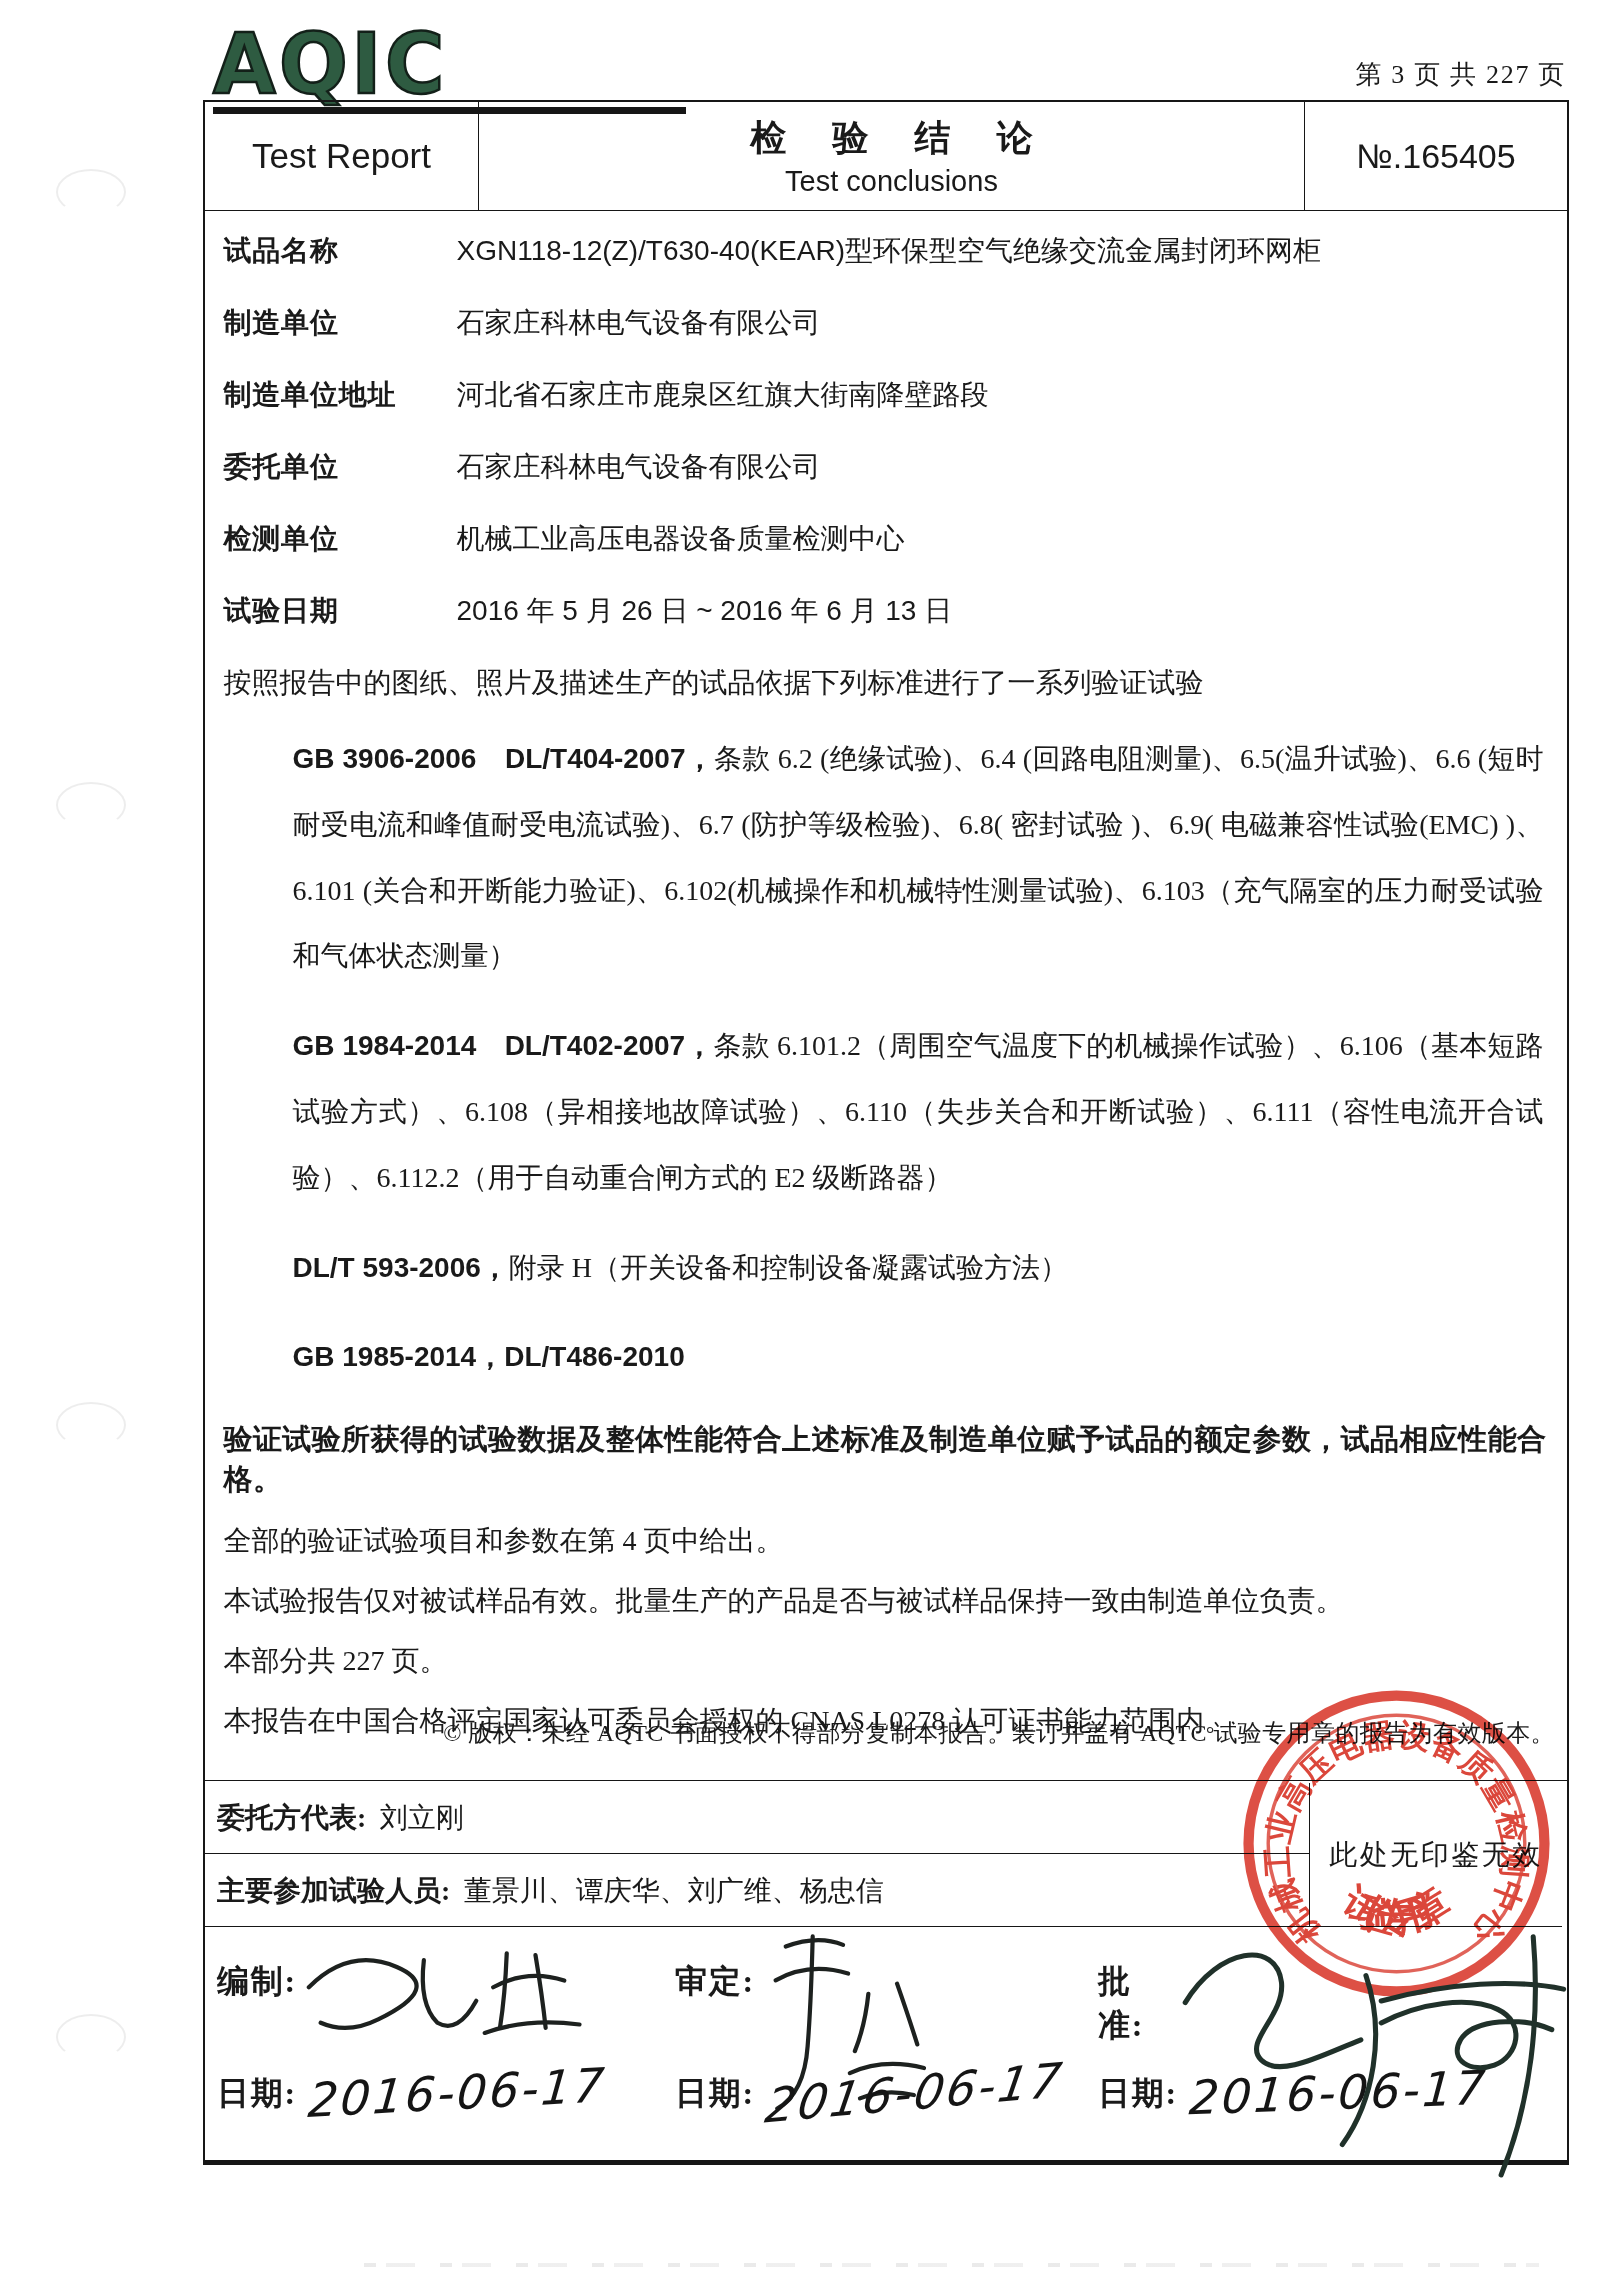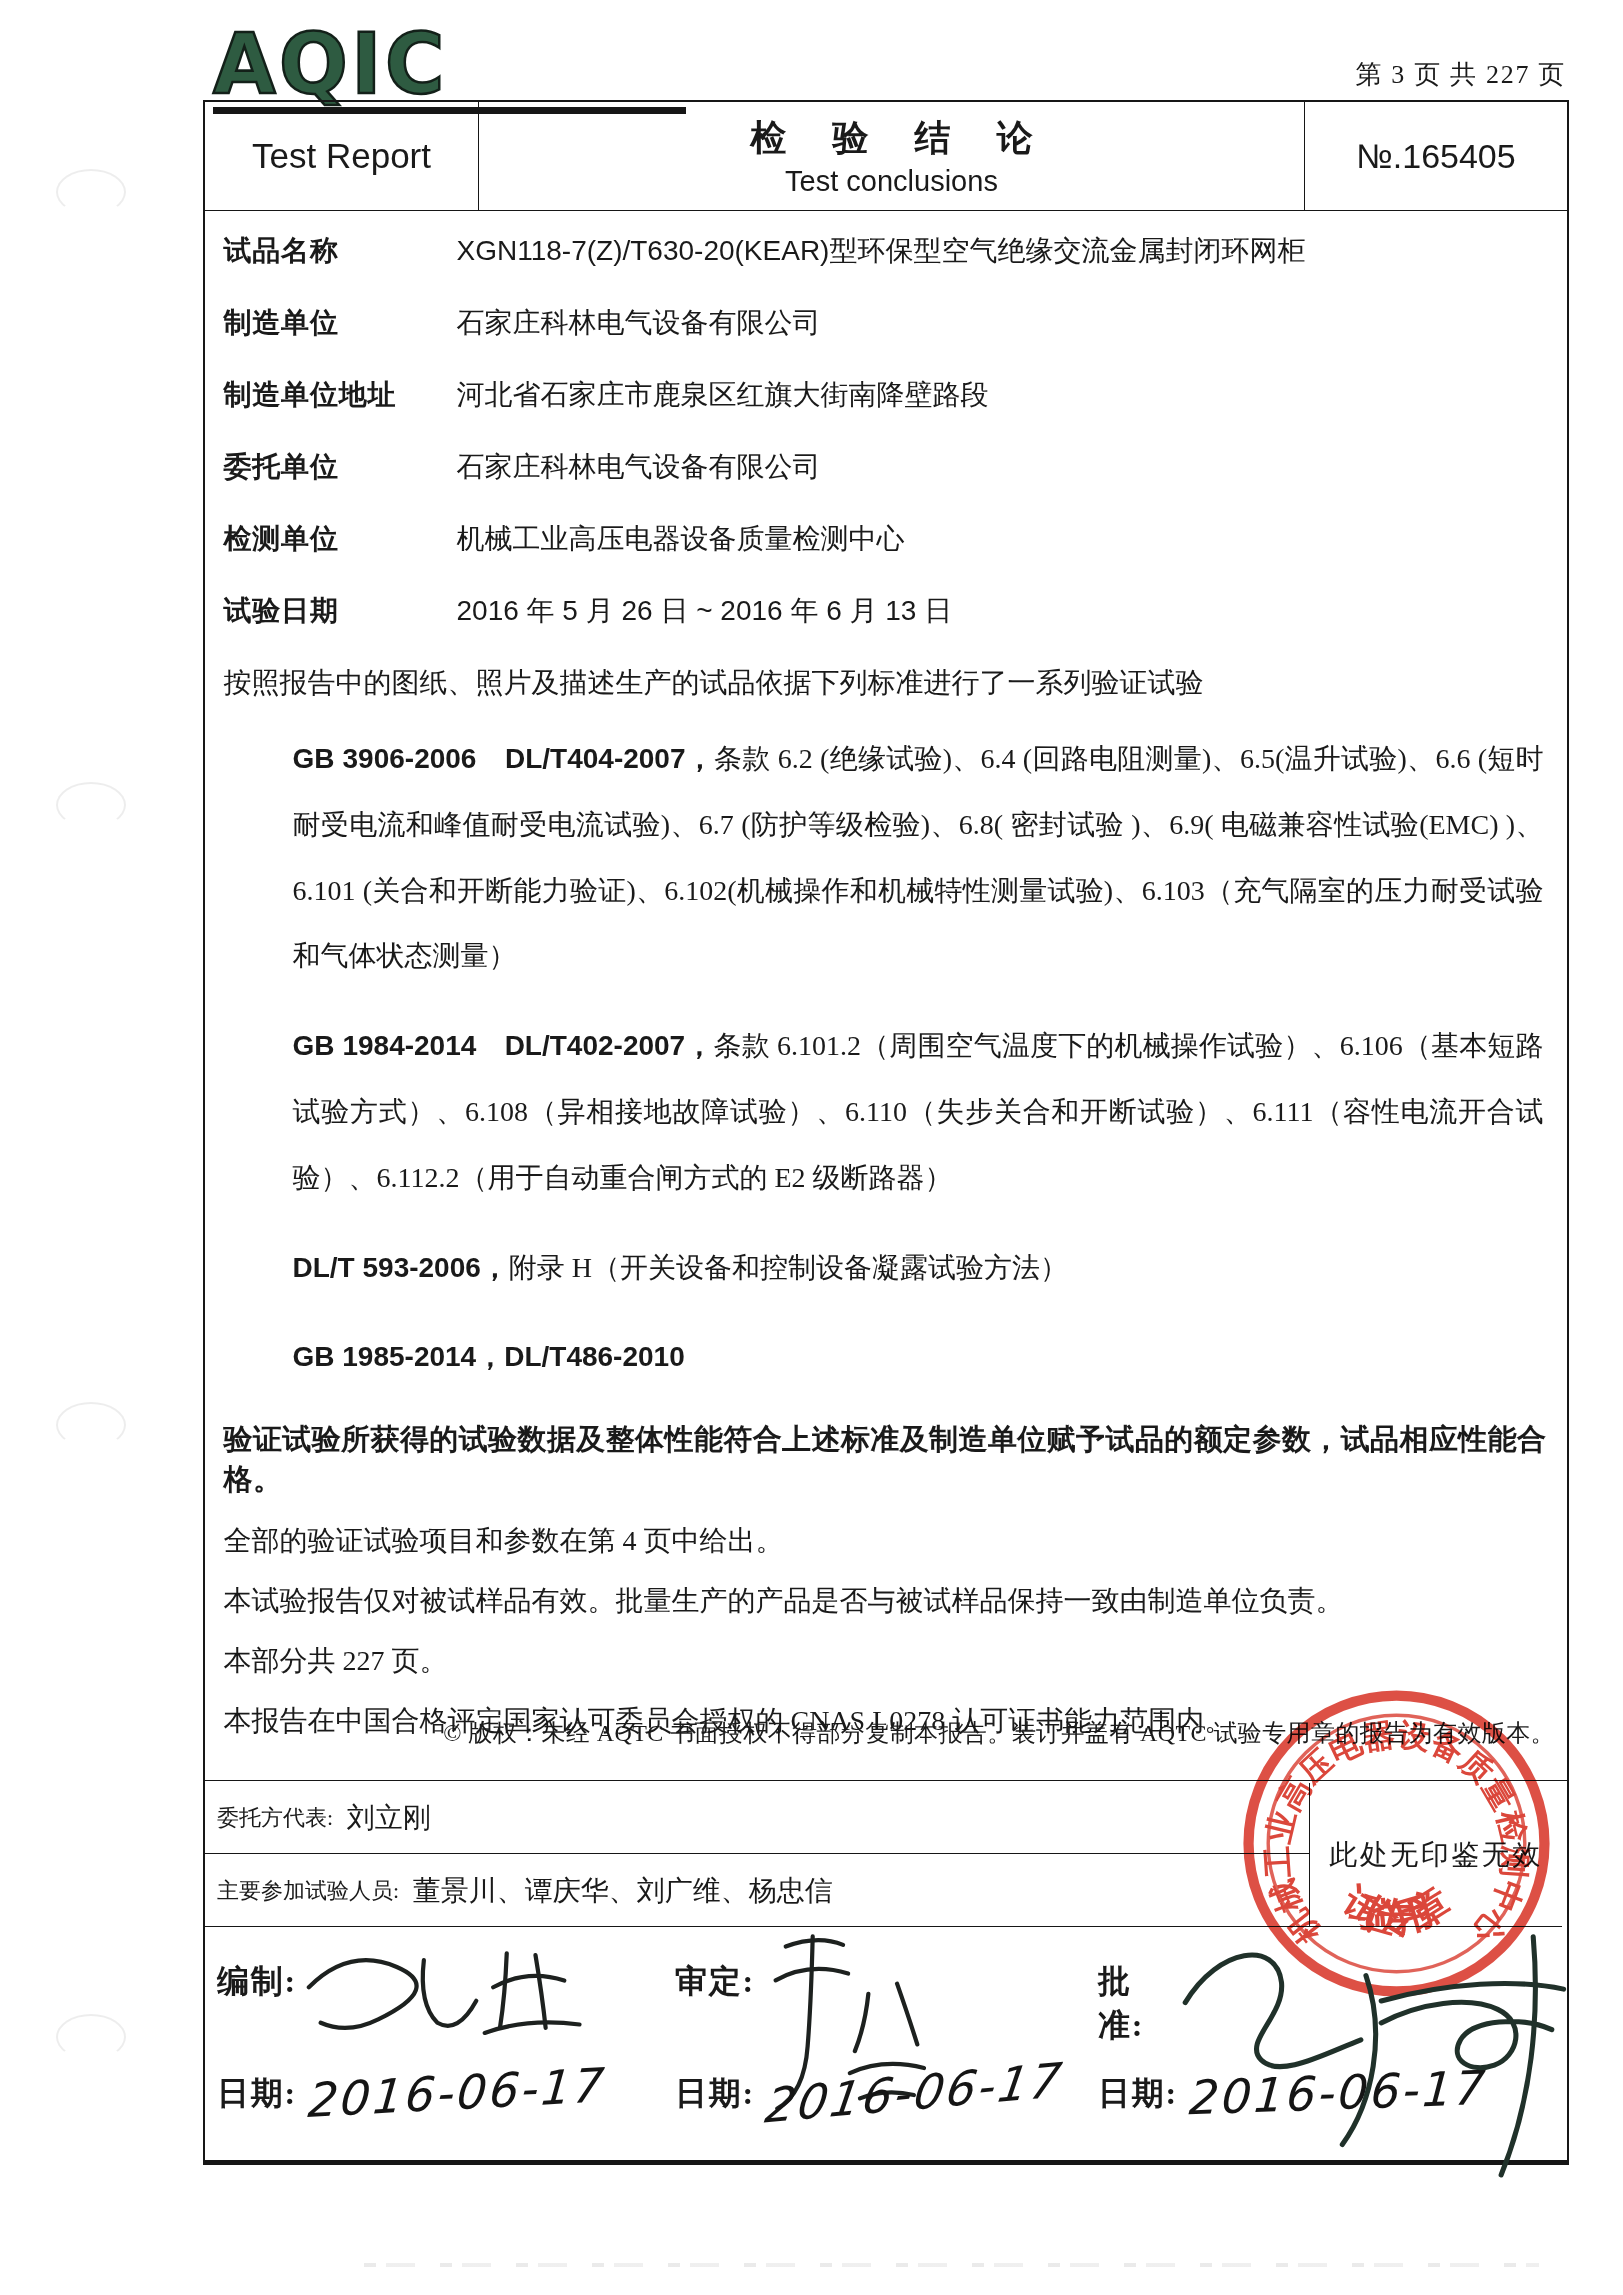--- a/index.html
+++ b/index.html
@@ -49,21 +49,21 @@
   .r1{top:1681px;height:71px;}
   .r1-left{position:absolute;left:0;top:0;width:1104px;height:71px;border-bottom:1.7px solid #161616;
     display:flex;align-items:center;padding-left:12px;box-sizing:border-box;}
   .seal-cell{position:absolute;left:1104px;top:0;width:253px;height:144px;
     border-left:1.7px solid #161616;border-bottom:1.7px solid #161616;
     display:flex;align-items:center;justify-content:center;box-sizing:border-box;}
   .seal-note{font-size:28px;letter-spacing:2.5px;}
   .r2{top:1754px;height:71px;}
   .r2-left{position:absolute;left:0;top:0;width:1104px;height:71px;border-bottom:1.7px solid #161616;
     display:flex;align-items:center;padding-left:12px;box-sizing:border-box;}
-  .foot-label{font-size:22px;font-weight:400;}
+  .foot-label{font-size:28px;font-weight:700;}
   .foot-value{font-size:28px;margin-left:13.5px;text-align:center;}
   .r3{top:1826px;height:120px;}
   .r4{top:1946px;height:112px;}
   .sig-block{position:absolute;top:0;display:flex;align-items:flex-start;}
   .sig-label{font-size:32px;font-weight:700;letter-spacing:1.7px;padding-top:32px;}
   .date-label{font-size:32px;font-weight:700;letter-spacing:1.7px;padding-top:24px;}
   .hand{font-family:"DejaVu Sans","Liberation Sans",sans-serif;font-style:italic;
     font-size:47px;letter-spacing:2.5px;color:#151515;transform:rotate(-3deg) skewX(-8deg);
     display:inline-block;margin-left:12px;padding-top:17px;}
   .hand2{transform:rotate(-5deg) skewX(-14deg);}
@@ -113,21 +113,21 @@
       </div>
       <div class="hdr-cell hdr-right">
         <span class="no">№.165405</span>
       </div>
     </div>
 
     <div class="row-abs body-cell">
 
       <div class="field-row">
         <span class="field-label">试品名称</span>
-        <span class="field-value">XGN118-7(Z)/T630-20(KEAR)型环保型空气绝缘交流金属封闭环网柜</span>
+        <span class="field-value">XGN118-12(Z)/T630-40(KEAR)型环保型空气绝缘交流金属封闭环网柜</span>
       </div>
       <div class="field-row">
         <span class="field-label">制造单位</span>
         <span class="field-value">石家庄科林电气设备有限公司</span>
       </div>
       <div class="field-row">
         <span class="field-label">制造单位地址</span>
         <span class="field-value">河北省石家庄市鹿泉区红旗大街南降壁路段</span>
       </div>
       <div class="field-row">

